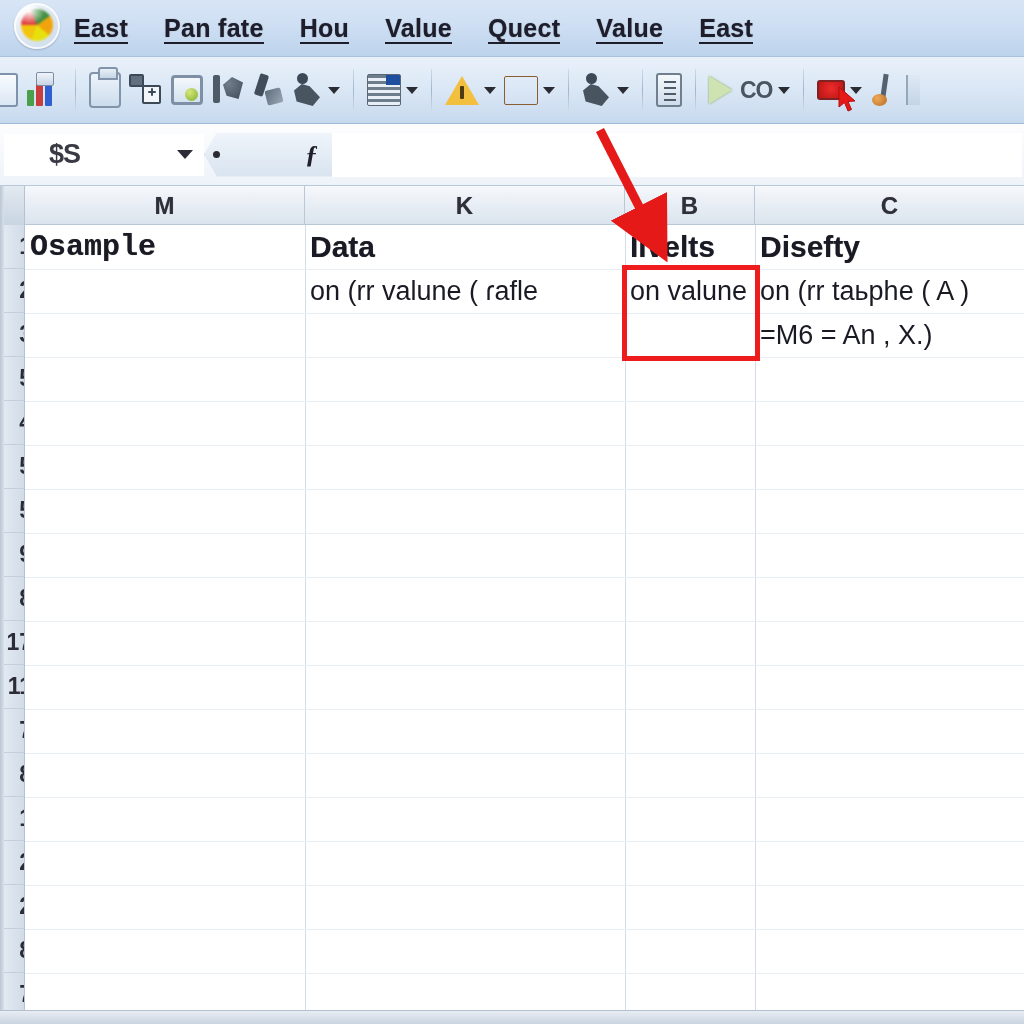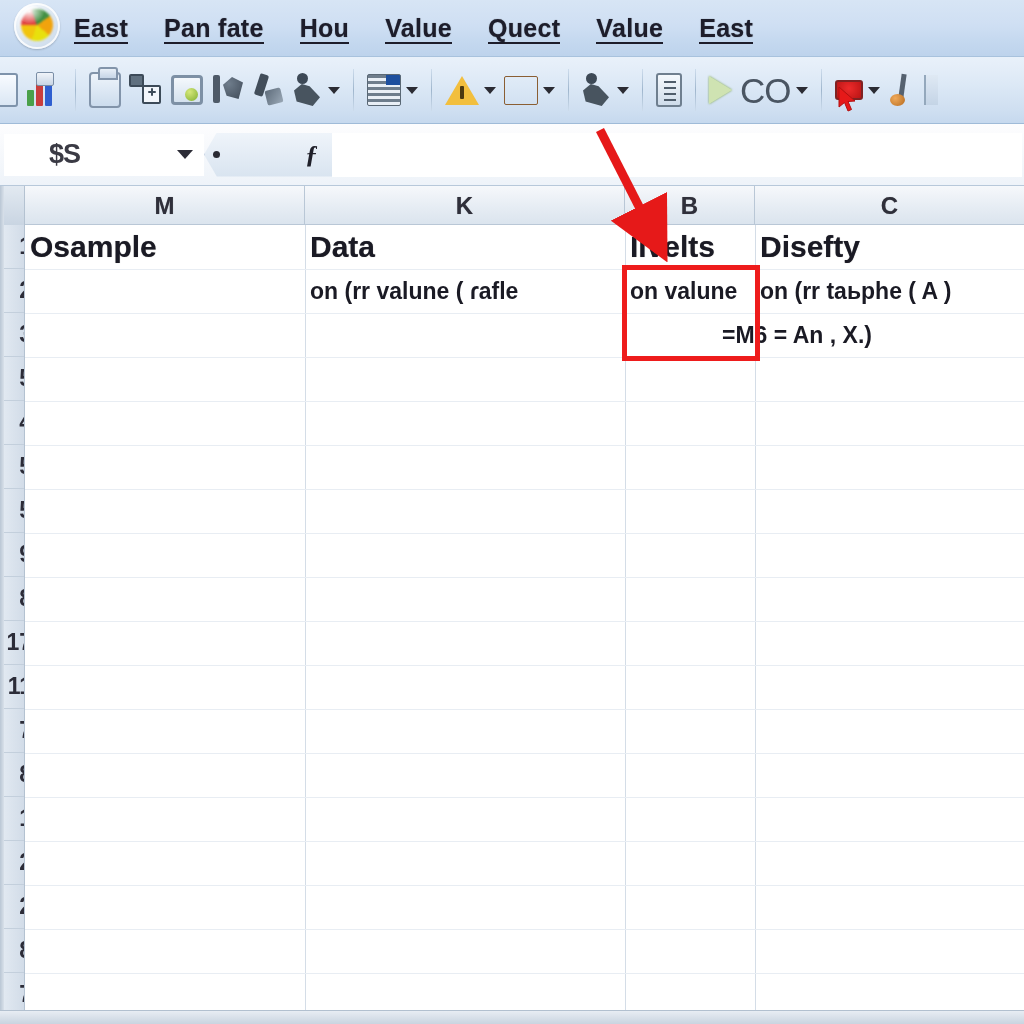--- a/index.html
+++ b/index.html
@@ -143,21 +143,21 @@
   .ico-warn::after{content:"";position:absolute;left:15px;bottom:6px;width:4px;height:13px;background:#4d3a10;border-radius:1px;}
   .ico-fill{width:34px;height:29px;border:1.5px solid #8a5e33;border-radius:2px;
     background:linear-gradient(to bottom,#b5seminal 0%,#a95f22 0%,#d98f4b 35%,#f3d3ad 62%,#c97c36 100%);}
   .ico-doc{width:26px;height:34px;border:2.5px solid #6f7f8f;border-radius:3px;
     background:linear-gradient(#f5f9fd,#cfdcea);position:relative;}
   .ico-doc::after{content:"";position:absolute;left:6px;top:6px;width:12px;height:20px;
     background:repeating-linear-gradient(to bottom,#4f5d6b 0 2px,transparent 2px 6px);}
   .ico-play{width:0;height:0;border-left:23px solid #cfe3b2;
     border-top:14px solid transparent;border-bottom:14px solid transparent;
     filter: drop-shadow(0 0 1px #7ca351);}
-  .ico-co{font-size:35px;font-weight:400;color:#4a5562;letter-spacing:-1px;line-height:1;}
+  .ico-co{font-size:23px;font-weight:700;color:#4a5562;letter-spacing:-1px;line-height:1;}
   .ico-red-rect{width:28px;height:20px;border-radius:3px;
     background:radial-gradient(circle at 50% 40%,#ee2b2b,#b81414);border:2px solid #7e2222;}
   .ico-music{width:28px;height:32px;position:relative;}
   .ico-music::before{content:"";position:absolute;left:12px;top:0;width:5px;height:24px;background:#55616f;transform:rotate(8deg);}
   .ico-music::after{content:"";position:absolute;left:2px;top:20px;width:15px;height:12px;border-radius:50%;
     background:radial-gradient(circle at 35% 35%,#f0a95a,#b56a1d);}
   .ico-edge{width:14px;height:30px;background:linear-gradient(#dfe9f4,#c4d4e6);border-left:2px solid #94a8bc;}
 
   .tb-cursor {
     position: absolute; left: 838px; top: 86px;
@@ -242,24 +242,23 @@
   .rowh span { margin-right: -9px; }
   .grid {
     position: absolute; left: 25px; top: 39px; right: 0; bottom: 0;
     overflow: hidden;
   }
   .vline { position: absolute; top: 0; bottom: 0; width: 1px; background: #d4dde7; }
   .hline { position: absolute; left: 0; right: 0; height: 1px; background: #e8edf3; }
   .cell {
     position: absolute;
     display: flex; align-items: center;
-    font-size: 23px; color: #1a1a24;
+    font-size: 27px; color: #1a1a24;
     white-space: nowrap; overflow: visible;
     padding-left: 5px;
-    font-weight: bold;
   }
   .cell.hdr { font-weight: 700; font-size: 30px; text-shadow: 0 0 .7px rgba(0,0,0,.5); }
   .cell.selected {
     background: #c6dcf2;
     border: 1px solid #7fa9d4;
     z-index: 4;
     overflow: hidden;
     padding-left: 2px;
   }
 
@@ -480,28 +479,28 @@
         <div class="hline" style="top: 396px;"></div>
         <div class="hline" style="top: 440px;"></div>
         <div class="hline" style="top: 484px;"></div>
         <div class="hline" style="top: 528px;"></div>
         <div class="hline" style="top: 572px;"></div>
         <div class="hline" style="top: 616px;"></div>
         <div class="hline" style="top: 660px;"></div>
         <div class="hline" style="top: 704px;"></div>
         <div class="hline" style="top: 748px;"></div>
         <div class="hline" style="top: 792px;"></div>
-        <div class="cell hdr" style="left: 0px; top: 0px; width: 280px; height: 44px;">Osample</div>
+        <div class="cell hdr" style="left: 0px; top: 0px; width: 280px; height: 44px; font-family: Liberation Mono, monospace;">Osample</div>
         <div class="cell hdr" style="left: 280px; top: 0px; width: 320px; height: 44px;">Data</div>
         <div class="cell hdr" style="left: 730px; top: 0px; width: 269px; height: 44px;">Disefty</div>
         <div class="cell hdr" style="left: 600px; top: 0px; width: 130px; height: 44px;">Iivelts</div>
         <div class="cell" style="left: 280px; top: 44px; width: 320px; height: 44px;">on (rr valune ( ɾafle</div>
         <div class="cell" style="left: 600px; top: 44px; width: 130px; height: 44px;">on valune</div>
         <div class="cell" style="left: 730px; top: 44px; width: 269px; height: 44px;">on (rr taьphe ( A )</div>
-        <div class="cell" style="left: 692px; top: 88px; width: 233px; height: 44px;">=M6 = An ,  X.)</div>
+        <div class="cell" style="left: 730px; top: 88px; width: 233px; height: 44px;">=M6 = An ,  X.)</div>
       </div>
 
     <div class="redbox" id="redbox" style="left: 622px; top: 79px; width: 138px; height: 96px;"></div>
   </div>
 
   <div class="left-edge-shade"></div>
   <div class="bottom-strip"></div>
 
   <svg class="arrow-svg">
     <defs>

